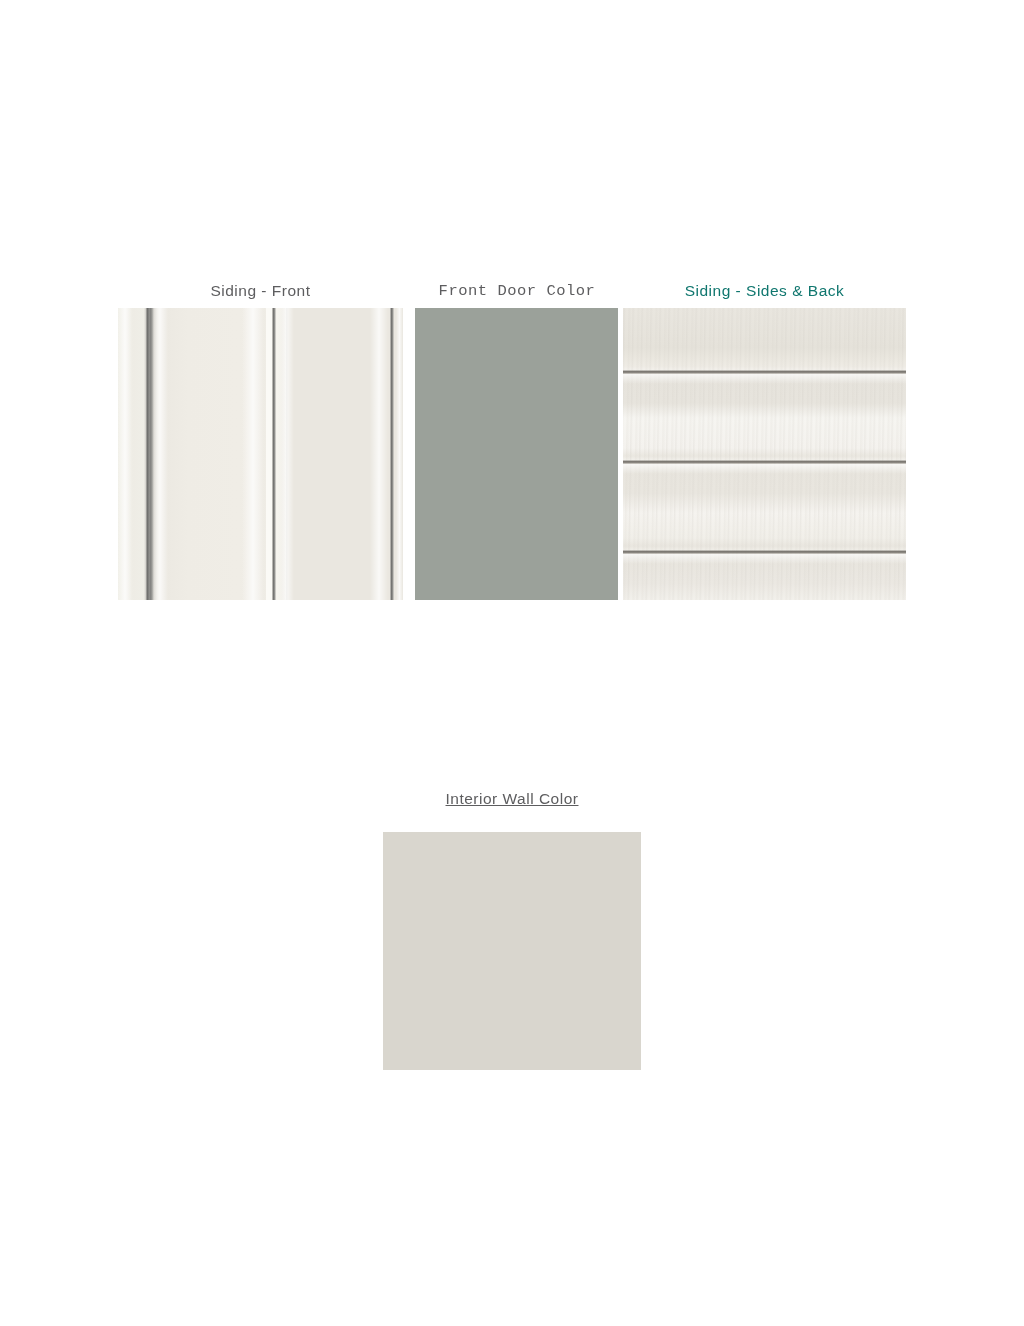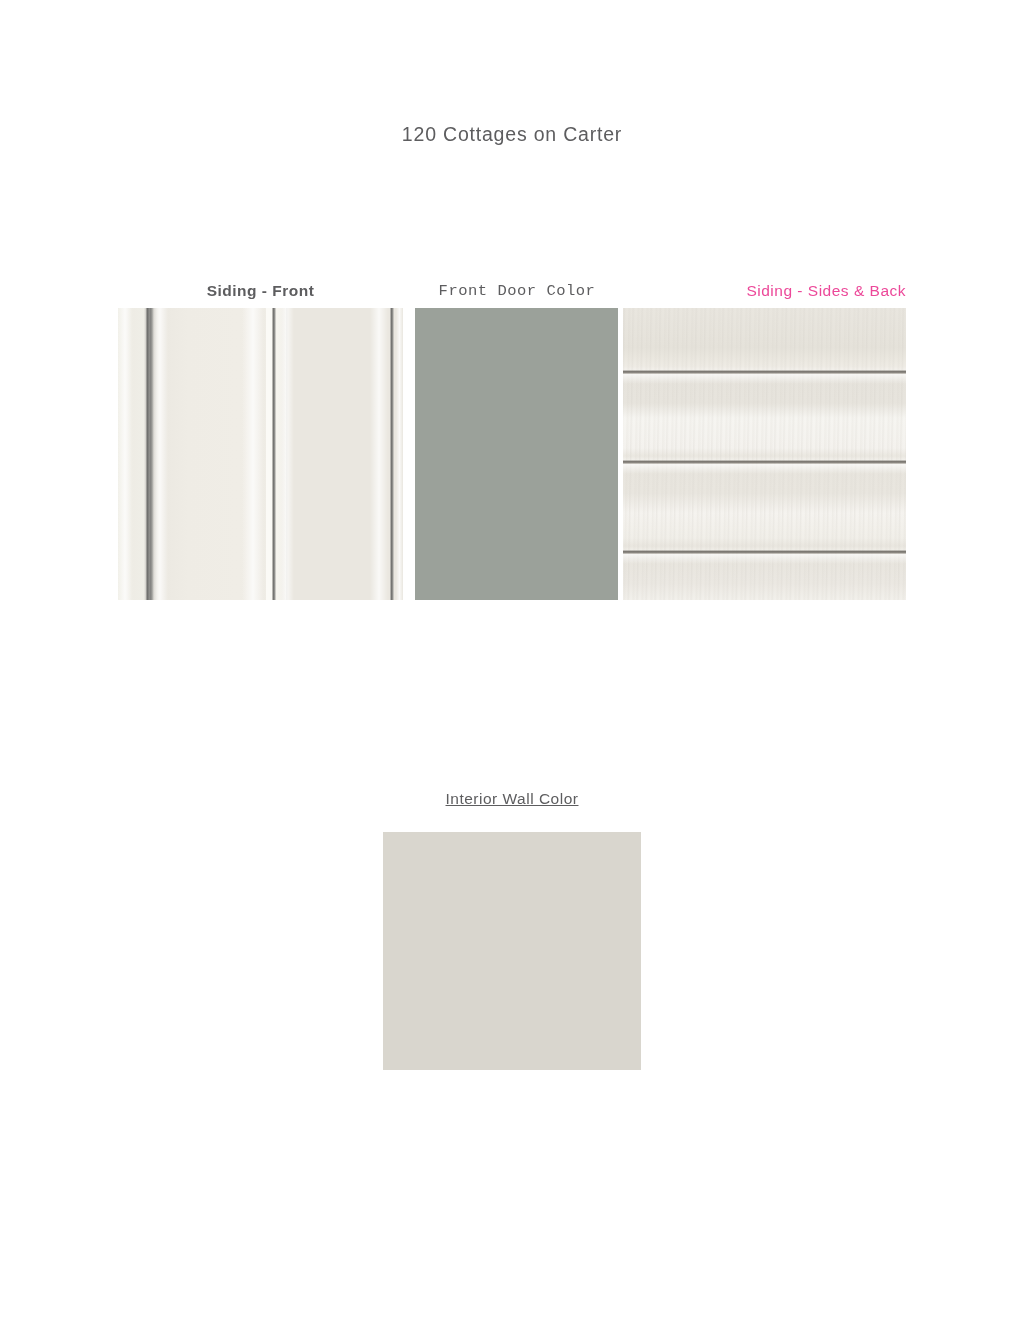--- a/index.html
+++ b/index.html
@@ -183,42 +183,41 @@
     top: 832px;
     width: 258px;
     height: 238px;
   }
 </style>
 </head>
 <body style="background: rgb(255, 255, 255);">
 
 <div class="page">
 
-  <div class="doc-title" style="color: rgb(93, 93, 95);">120 Cottages on Carter</div>
-
-  <div class="swatch-label" id="label-siding-front" style="color: rgb(93, 93, 95); font-weight: bold;">Siding - Front</div>
+
+  <div class="swatch-label" id="label-siding-front" style="color: rgb(93, 93, 95);">Siding - Front</div>
 
   <div class="swatch" id="swatch-siding-front">
     <div class="board-highlight" style="left:0px;  width:14px;"></div>
     <div class="board-shadow" style="left:28px;"></div>
     <div class="board-highlight" style="left:34px; width:16px;"></div>
     <div class="board-highlight" style="left:124px;width:22px;"></div>
     <div class="board-gap" style="left:148px;width:6px;"></div>
     <div class="board-shadow" style="left:154px;"></div>
     <div class="board-highlight" style="left:160px;width:16px;"></div>
     <div class="board-highlight" style="left:252px;width:18px;"></div>
     <div class="board-shadow" style="left:272px;"></div>
     <div class="board-highlight" style="left:278px;width:7px;"></div>
   </div>
 
   <div class="swatch-label" id="label-front-door" style="color: rgb(93, 93, 95); font-family: Liberation Mono, monospace;">Front Door Color</div>
 
   <div class="swatch" id="swatch-front-door" style="background: rgb(155, 161, 154);"></div>
 
-  <div class="swatch-label" id="label-siding-sides" style="color: #ec4899; text-align: right;">Siding - Sides &amp; Back</div>
+  <div class="swatch-label" id="label-siding-sides" style="color: #0f766e;">Siding - Sides &amp; Back</div>
 
   <div class="swatch" id="swatch-siding-sides">
     <div class="lap-highlight" style="top:66px;"></div>
     <div class="lap-line" style="top:62px;"></div>
     <div class="lap-highlight" style="top:156px;"></div>
     <div class="lap-line" style="top:152px;"></div>
     <div class="lap-highlight" style="top:246px;"></div>
     <div class="lap-line" style="top:242px;"></div>
   </div>
 

